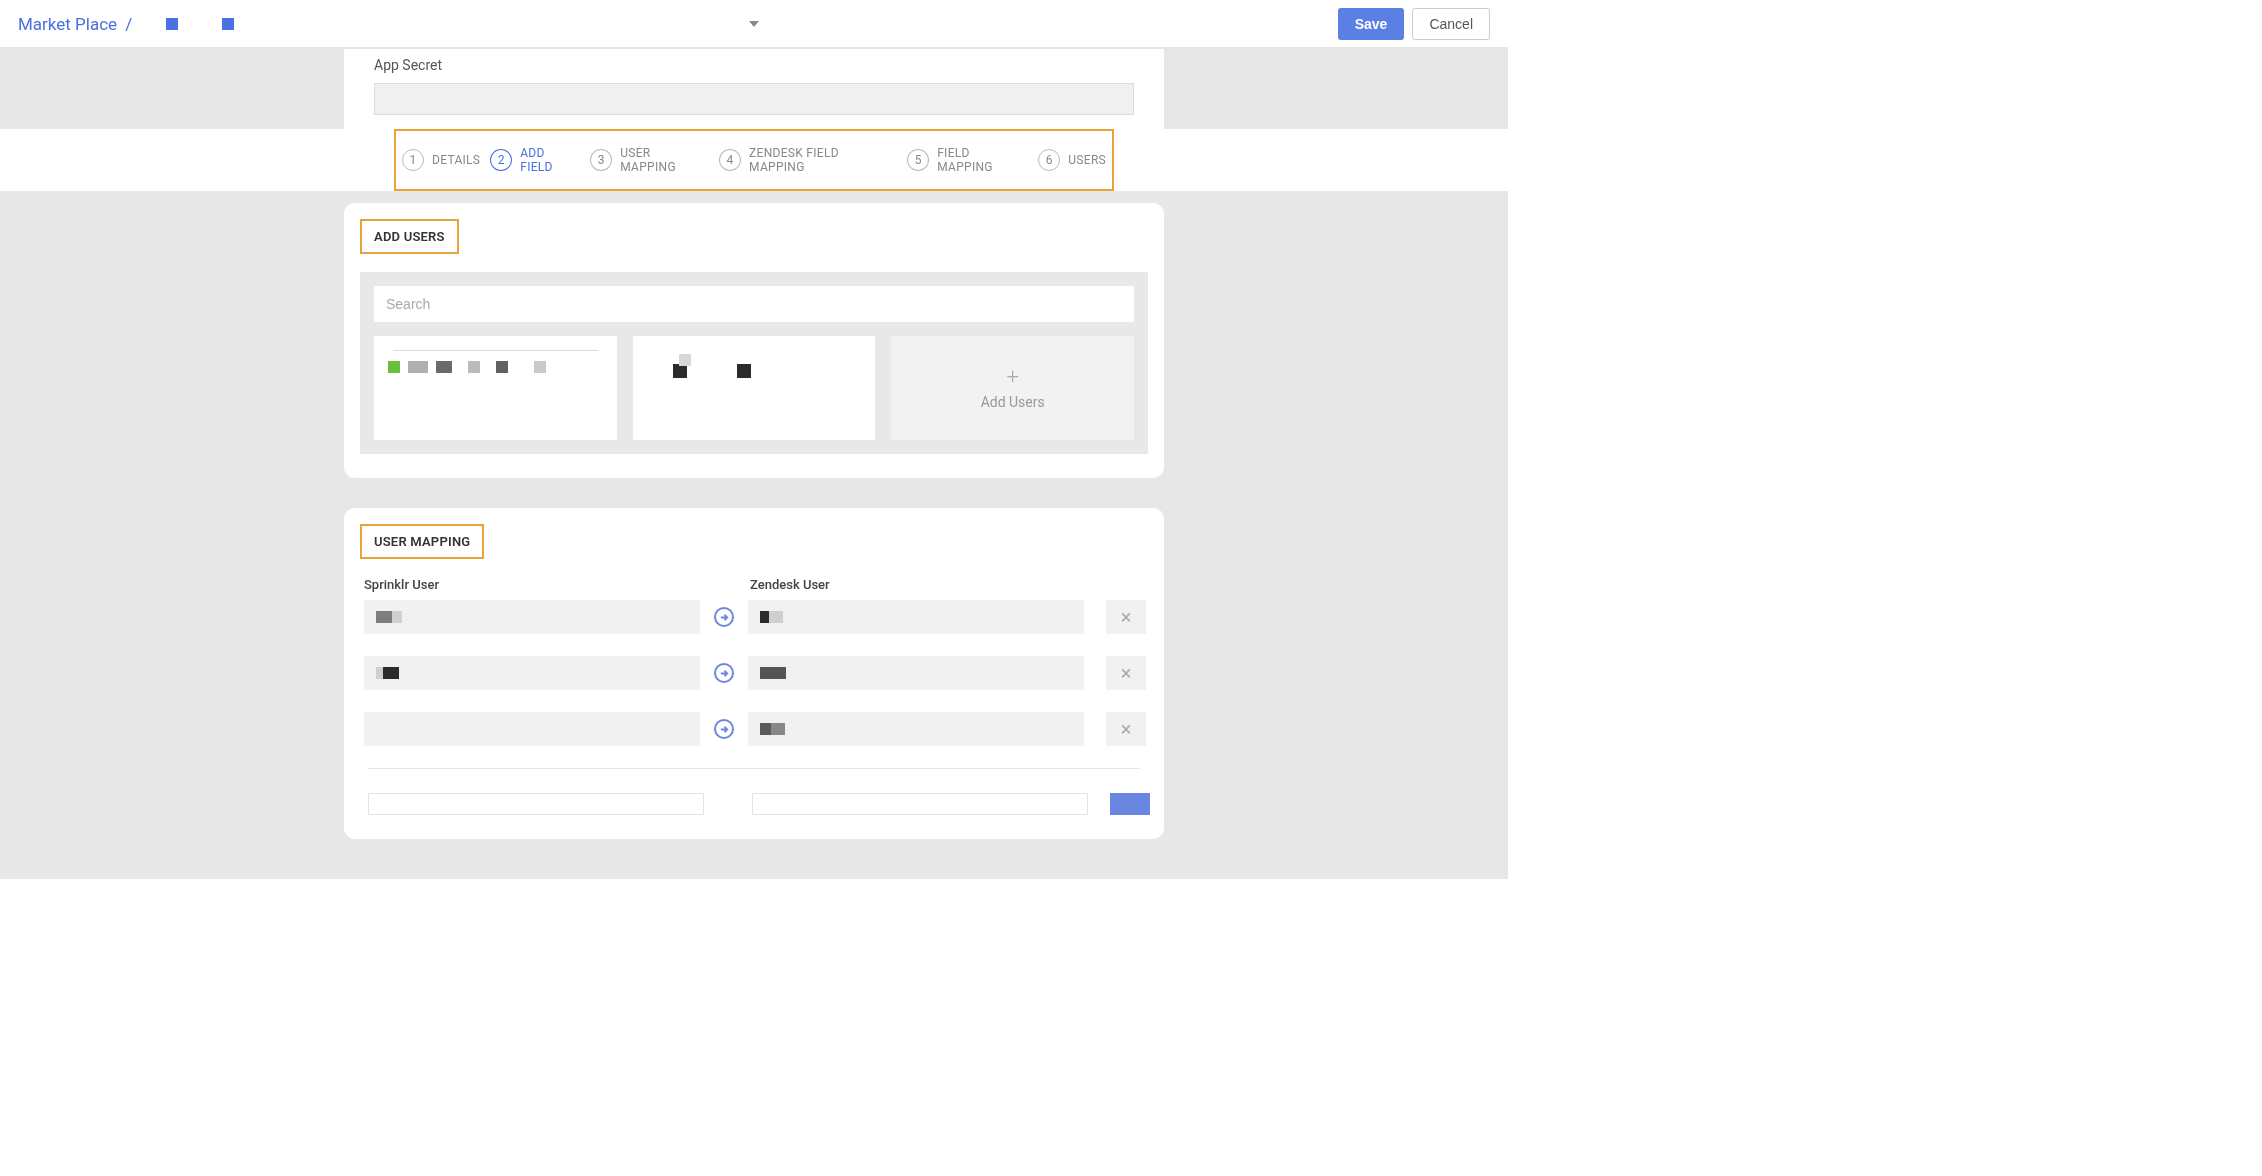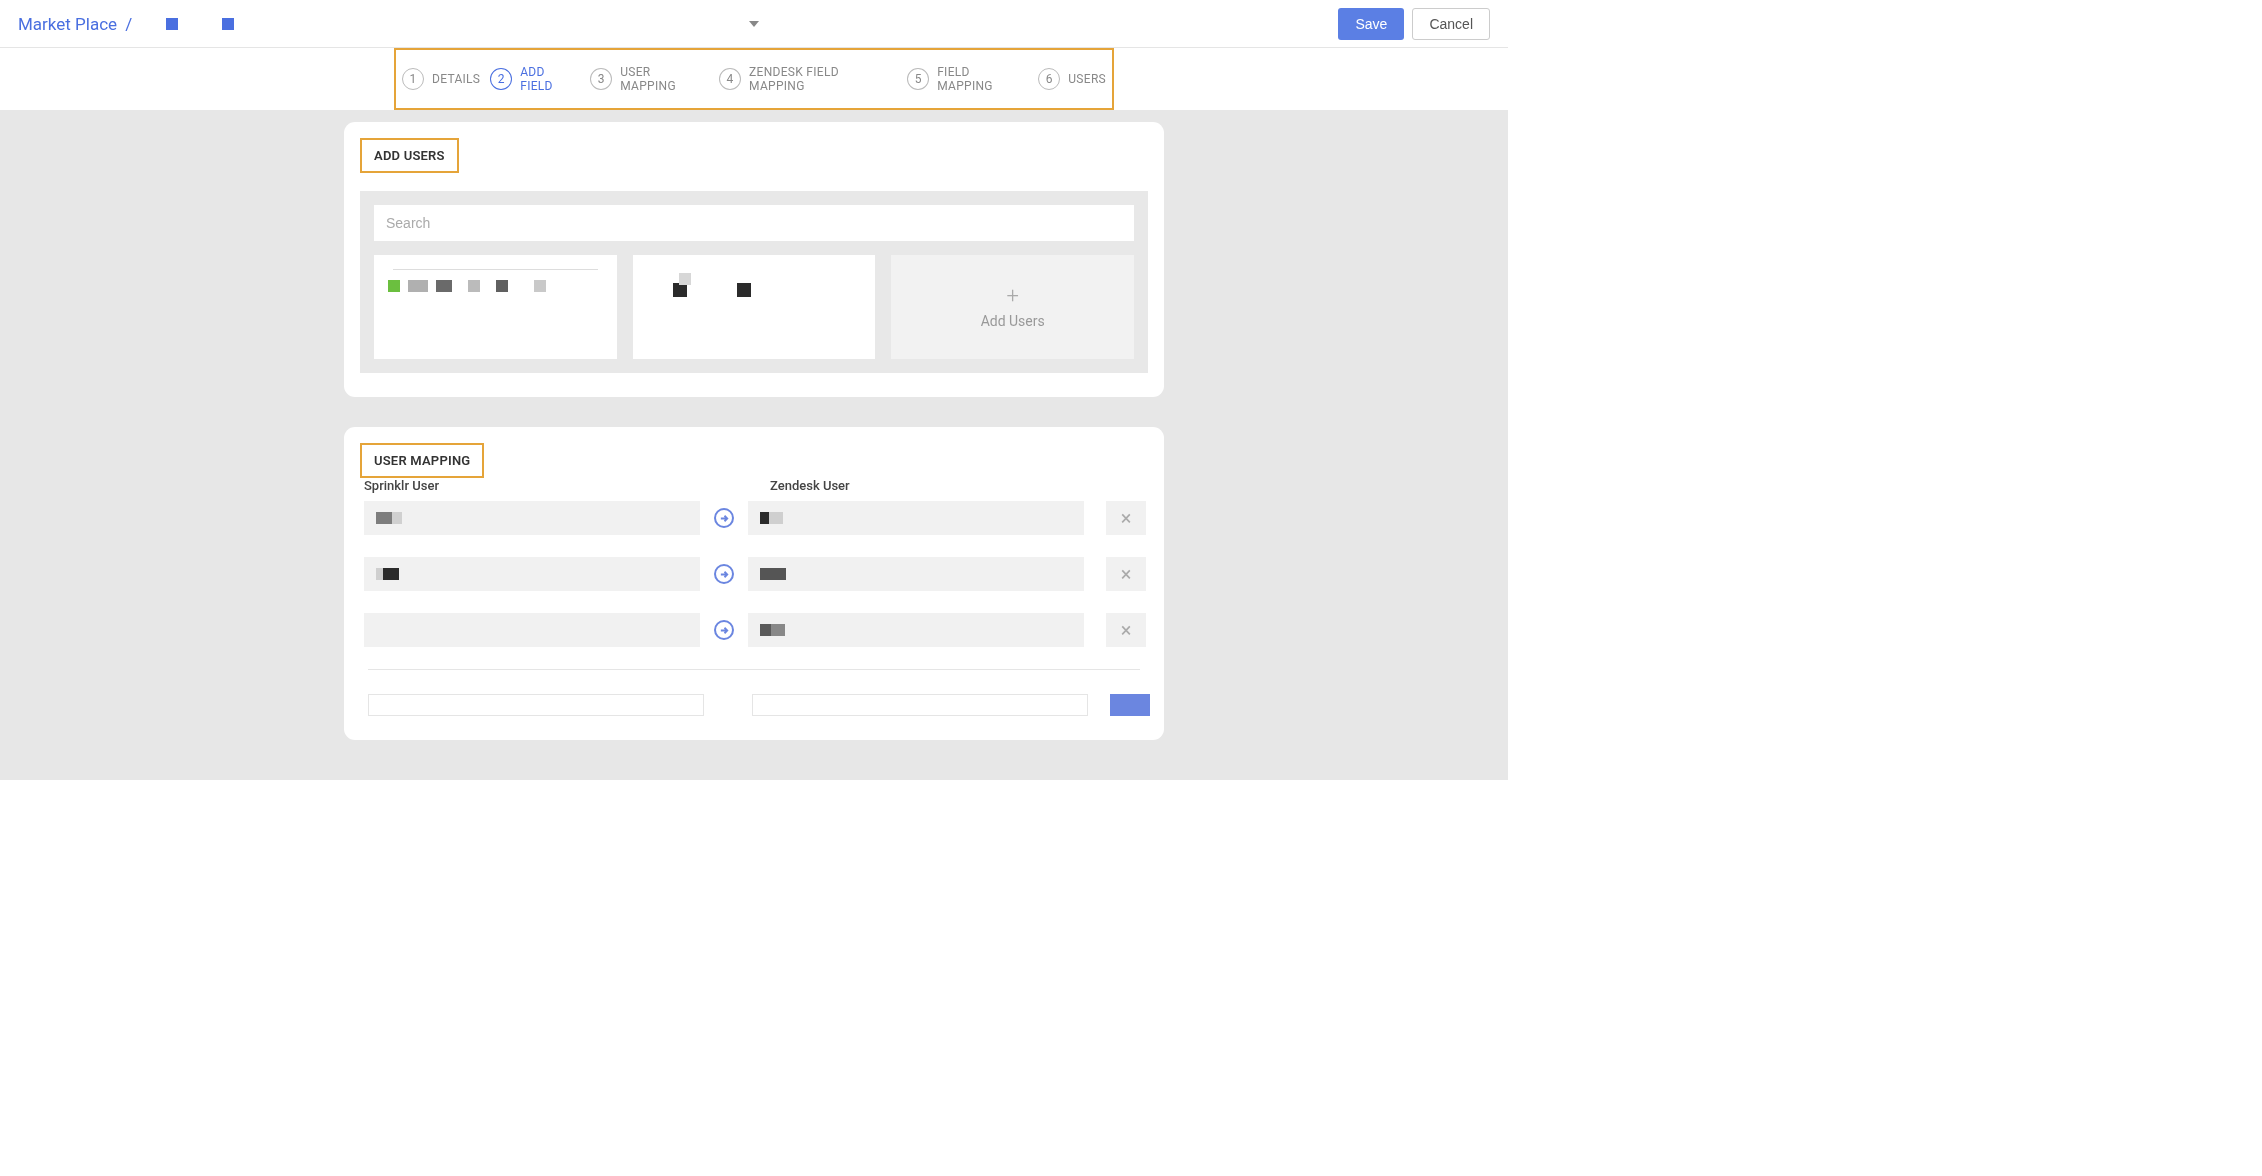--- a/index.html
+++ b/index.html
@@ -15,21 +15,21 @@
   .breadcrumb .link { color:#4a6fe0; }
   .breadcrumb .sep { color:#4a6fe0; margin:0 2px; }
   .breadcrumb .sq { width:12px; height:12px; background:#4a6fe0; display:inline-block; }
   .breadcrumb .sq.gap { margin-left:38px; }
   .header .caret-down {
     position:absolute; left:50%; top:50%; transform:translate(-50%,-50%);
     width:0;height:0;border-left:5px solid transparent;border-right:5px solid transparent;border-top:6px solid #888;
   }
   .header .actions { margin-left:auto; display:flex; gap:8px; }
   .btn { padding:7px 16px; border-radius:3px; font-size:14px; cursor:pointer; border:1px solid transparent; }
-  .btn.primary { background:#5b7fe4; color:#fff; }
+  .btn.primary { background:#5b7fe4; color:#fff;font-weight:bold; }
   .btn.secondary { background:#fff; color:#555; border:1px solid #ccc; }
 
   
   .page-body { background:#e7e7e7; padding-bottom:40px; }
 
   
   .peek {
     background:#fff; width:820px; margin:0 auto; padding:0 30px 14px 30px;
     border-top:1px solid #e5e5e5;
   }
@@ -96,21 +96,21 @@
   .g6 { background:#c9c9c9; }
   .card2-row { display:flex; gap:50px; padding-left:30px; padding-top:18px; }
   .k1 { width:14px;height:14px;background:#2b2b2b; position:relative; }
   .k1:before { content:""; position:absolute; top:-10px; left:6px; width:12px;height:12px;background:#d7d7d7; }
   .k2 { width:14px;height:14px;background:#2b2b2b; }
 
   
   .panel-gap { height:30px; }
 
   
-  .mapping-cols { display:flex; gap:70px; padding:0 4px; }
+  .mapping-cols { display:flex; gap:50px; margin-top:18px; padding:0 4px; }
   .mapping-col-header { font-size:13px; color:#444; font-weight:500; }
   .mapping-col-header.left { width:336px; }
   .mapping-rows { margin-top:8px; padding:0 4px; }
   .map-row { display:flex; align-items:center; gap:14px; margin-bottom:22px; }
   .cell {
     height:34px; background:#f1f1f1; display:flex; align-items:center; padding:0 12px;
     flex:0 0 336px;
   }
   .cell.right { flex:0 0 336px; }
   .arrow-circ {
@@ -154,20 +154,24 @@
   </div>
   <span class="caret-down"></span>
   <div class="actions">
     <button class="btn primary">Save</button>
     <button class="btn secondary">Cancel</button>
   </div>
 </div>
 
 <div class="page-body">
 
+  <div class="peek">
+    <div class="peek-label">App Secret</div>
+    <div class="peek-field"></div>
+  </div>
 
   <div class="stepper-wrap">
     <div class="stepper">
       <div class="step">
         <span class="num">1</span>
         <span>DETAILS</span>
       </div>
       <div class="step active">
         <span class="num">2</span>
         <span>ADD FIELD</span>

